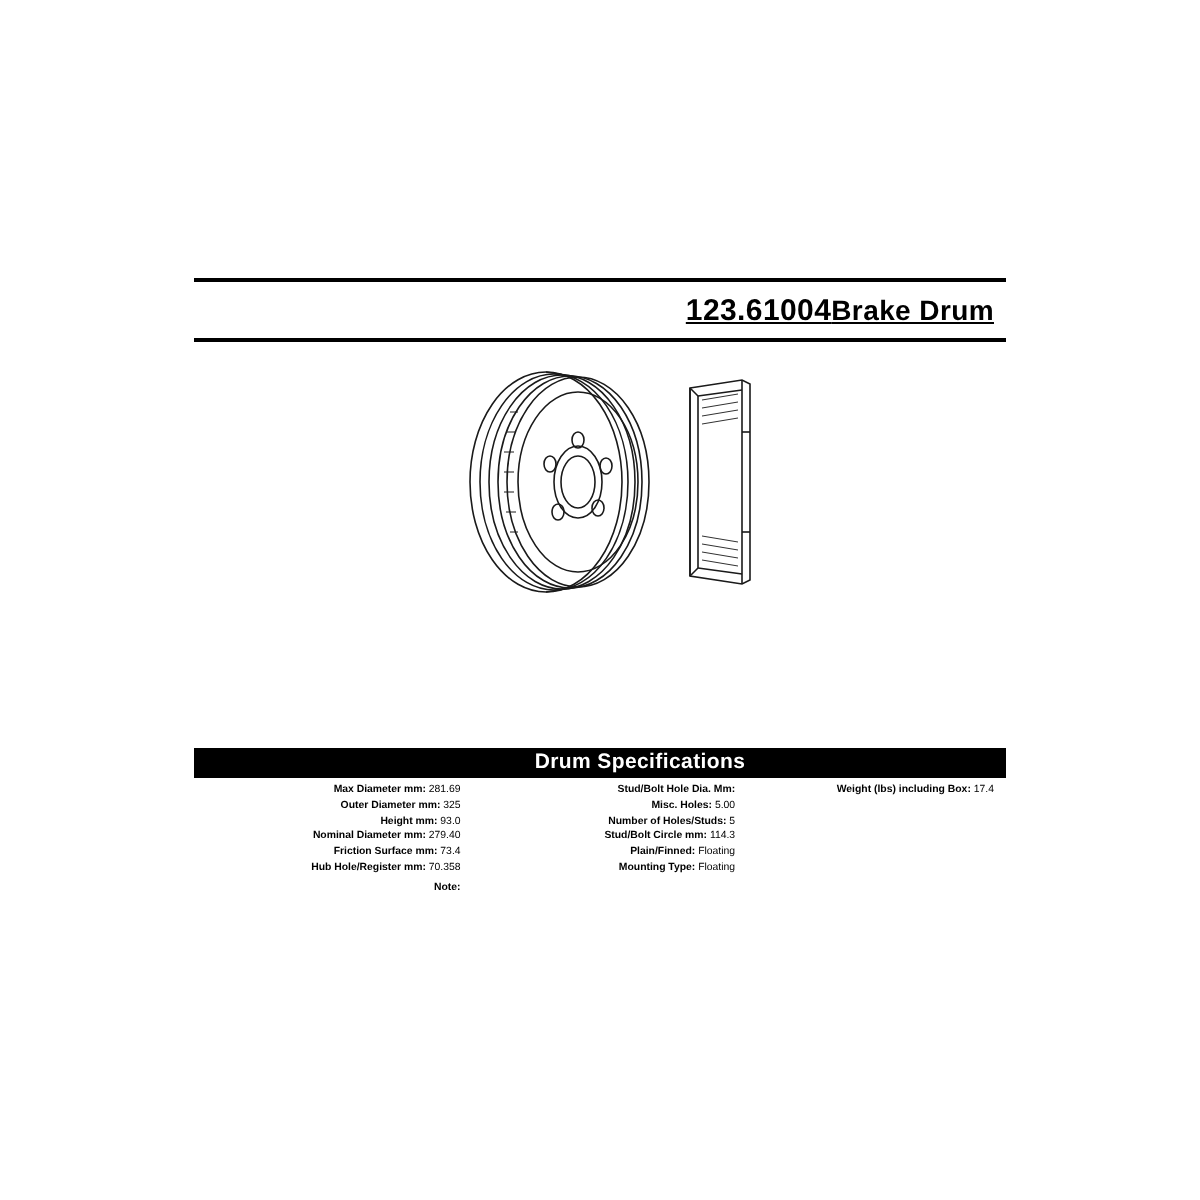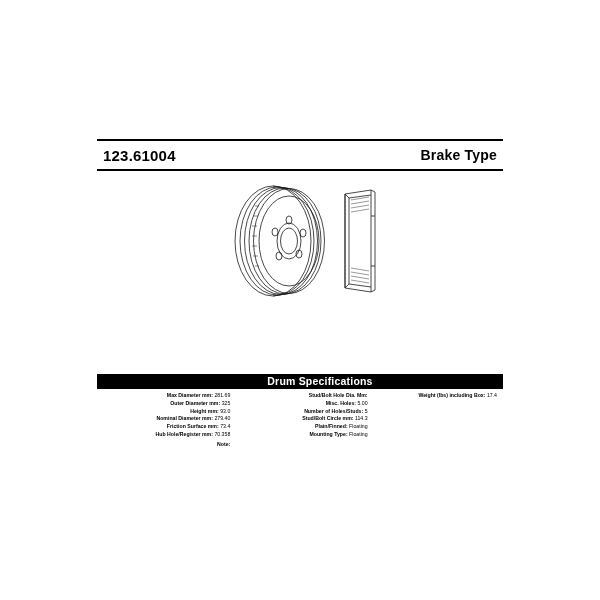--- a/index.html
+++ b/index.html
@@ -25,23 +25,24 @@
   .header {
     position: absolute;
     left: 97px;
     top: 139px;
     width: 406px;
     height: 32px;
     border-top: 2px solid #000;
     border-bottom: 2px solid #000;
     display: flex;
     align-items: center;
-    justify-content: space-between;
+    justify-content: flex-end;
     box-sizing: border-box;
     padding: 0 6px;
+    text-decoration: underline;
   }
   .part-number {
     font-size: 15px;
     font-weight: bold;
     letter-spacing: 0.2px;
   }
   .product-type {
     font-size: 14px;
     font-weight: bold;
     letter-spacing: 0.2px;
@@ -89,21 +90,21 @@
   .spec-row .lbl { font-weight: bold; }
   .spec-row .val { font-weight: normal; }
 </style>
 </head>
 <body>
 
 <div class="sheet">
 
   <div class="header">
     <div class="part-number">123.61004</div>
-    <div class="product-type">Brake Type</div>
+    <div class="product-type">Brake Drum</div>
   </div>
 
   <div class="product-image">
     <svg width="175" height="130" viewBox="0 0 175 130" xmlns="http://www.w3.org/2000/svg">
       <g fill="none" stroke="#1a1a1a" stroke-width="0.8">
 
         <ellipse cx="58" cy="65" rx="38" ry="55"></ellipse>
         <ellipse cx="62" cy="65" rx="37" ry="54"></ellipse>
         <ellipse cx="66" cy="65" rx="36.5" ry="53.5"></ellipse>
         <ellipse cx="70" cy="65" rx="36" ry="53"></ellipse>

